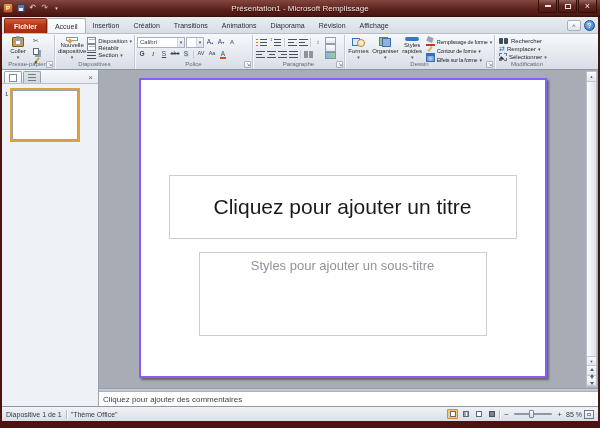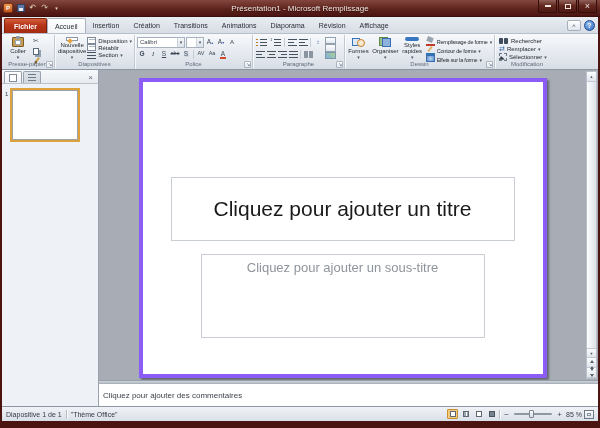--- a/index.html
+++ b/index.html
@@ -117,35 +117,35 @@
 .ptab.active{background:linear-gradient(#ffffff,#eef1f5)}
 .ico-thumbtab{width:8px;height:8px;background:#fff;border:1px solid #7f8a96;display:block}
 .ico-outltab{width:8px;height:8px;display:block;background:repeating-linear-gradient(#6c7a88 0 1px,transparent 1px 3px)}
 .pclose{margin-left:auto;width:11px;height:12px;display:flex;align-items:center;justify-content:center}
 .pclose::after{content:"×";font-size:8px;color:#5f6a76}
 .lp-body{flex:1;display:flex;align-items:flex-start;padding:6px 3px;gap:4px}
 .tnum{font-size:6px;color:#3e444b;margin-top:1px}
 .thumb{width:66px;height:50px;background:#fff;border:1px solid #9aa2ac;outline:2px solid #dda23c}
 .editor{flex:1;display:flex;flex-direction:column;min-width:0}
 .slidearea{flex:1;position:relative;overflow:hidden}
-.slide{position:absolute;left:calc(50% - 6px);top:8px;transform:translateX(-50%);width:408px;height:300px;background:#fff;border:4px solid #8b5cf6;box-shadow:2px 2px 2px rgba(30,33,38,.5)}
+.slide{position:absolute;left:calc(50% - 6px);top:8px;transform:translateX(-50%);width:408px;height:300px;background:#fff;border:2px solid #8b5cf6;box-shadow:2px 2px 2px rgba(30,33,38,.5)}
 .ph{position:absolute;border:1px solid #c9ced4;display:flex;justify-content:center}
 .title-ph{left:28px;right:28px;top:95px;height:64px;align-items:center;font-size:21px;color:#1a1a1a}
 .subtitle-ph{left:58px;right:58px;top:172px;height:84px;align-items:flex-start;padding-top:5px;font-size:13px;color:#8e949b}
 .vsb{position:absolute;top:1px;right:1px;bottom:1px;width:11px;background:linear-gradient(90deg,#eceef1,#dfe3e8);border:1px solid #b9c0c9;display:flex;flex-direction:column}
 .sbtn{height:10px;flex:none;display:flex;flex-direction:column;align-items:center;justify-content:center;background:linear-gradient(#fbfcfd,#e0e5eb);border-bottom:1px solid #c2c8d1}
 .sbtn.up::after{content:"▲";font-size:4px;color:#55606c}
 .sbtn.dn::after{content:"▼";font-size:4px;color:#55606c}
 .sbtn.dn{border-top:1px solid #c2c8d1}
 .sthumb{flex:1;background:linear-gradient(90deg,#fcfdfe,#dde2e9)}
 .dblu i,.dbld i{display:block;width:0;height:0;border:2px solid transparent}
 .dblu i{border-bottom:3px solid #55606c;margin-top:1px}
 .dbld i{border-top:3px solid #55606c;margin-top:1px}
 .splitter{height:3px;background:linear-gradient(#cdd3da,#b7bec7);border-top:1px solid #98a0ab;flex:none}
-.notes{height:23px;background:#fff;border-top:1px solid #aab2bc;font-size:8px;color:#3d4349;display:flex;align-items:center;padding-left:4px;flex:none}
+.notes{height:15px;background:#fff;border-top:1px solid #aab2bc;font-size:8px;color:#3d4349;display:flex;align-items:center;padding-left:4px;flex:none}
 
 
 .status{position:absolute;left:2px;right:2px;bottom:7px;height:15px;background:linear-gradient(#f0f3f7,#dae0e8);border-top:1px solid #8f97a3;display:flex;align-items:center;font-size:7px;color:#343a42;padding:0 4px;gap:4px}
 .ssep{width:1px;height:9px;background:#b6bdc7;box-shadow:1px 0 0 #fff;flex:none}
 .sright{margin-left:auto;display:flex;align-items:center;gap:2px}
 .vico{width:11px;height:10px;display:flex;align-items:center;justify-content:center;border-radius:1px}
 .vico.v1{background:#f6c97e;border:1px solid #c79030}
 .vico span{display:block;width:6px;height:6px;border:1px solid #5d6873;background:#fff}
 .vico.v2 span{background:repeating-linear-gradient(90deg,#9aa5b1 0 2px,#fff 2px 3px)}
 .vico.v4 span{background:#76828e;border-color:#4a545e}
@@ -430,21 +430,21 @@
       <div class="thumb"></div>
     </div>
   </div>
   <div class="editor">
     <div class="slidearea">
       <div class="slide">
         <div class="ph title-ph">
             <span>Cliquez pour ajouter un titre</span>
           </div>
         <div class="ph subtitle-ph">
-            <span>Cliquez pour ajouter un sous-titre</span>
+            <span>Styles pour ajouter un sous-titre</span>
           </div>
       </div>
       <div class="vsb">
         <div class="sbtn up"></div>
         <div class="sthumb"></div>
         <div class="sbtn dn"></div>
         <div class="sbtn dblu">
             <i></i>
             <i></i>
           </div>

